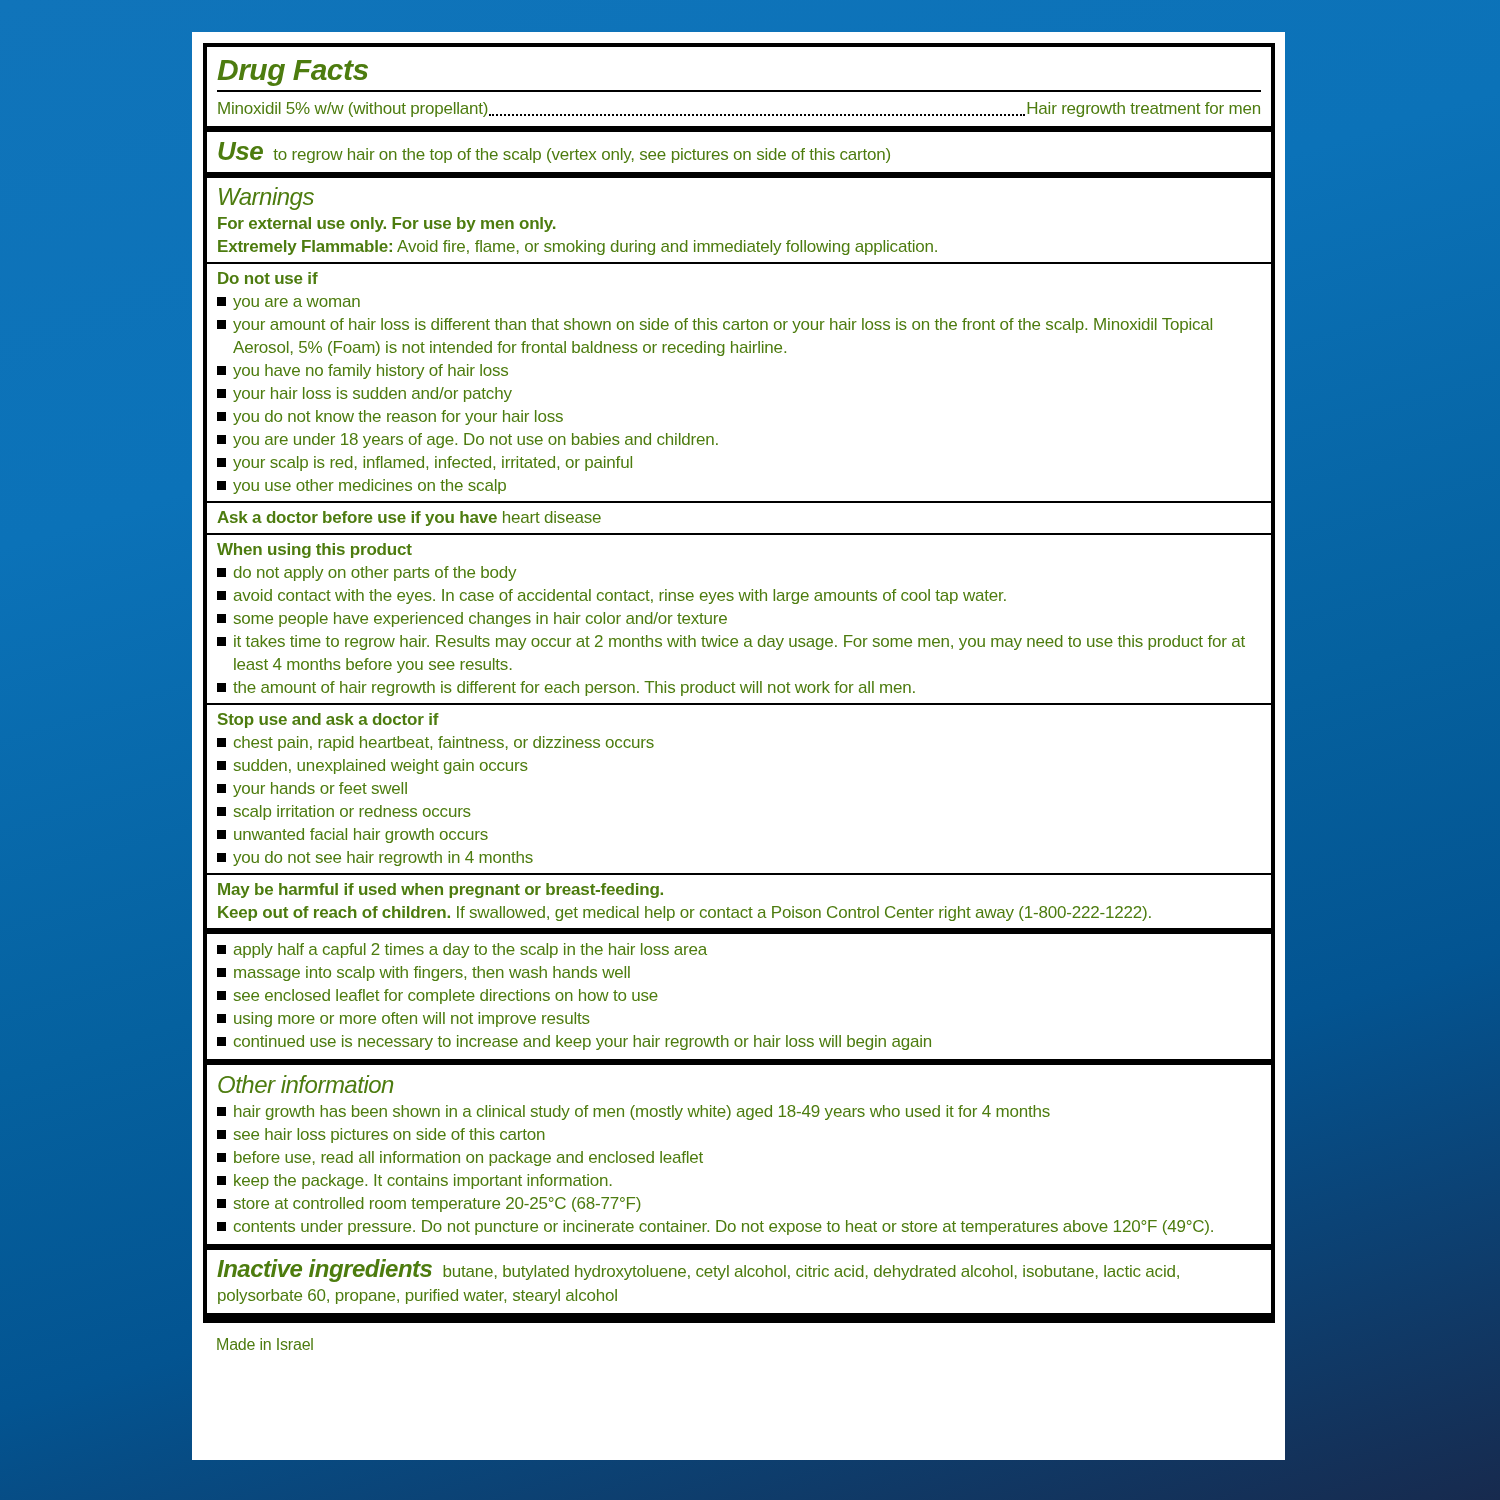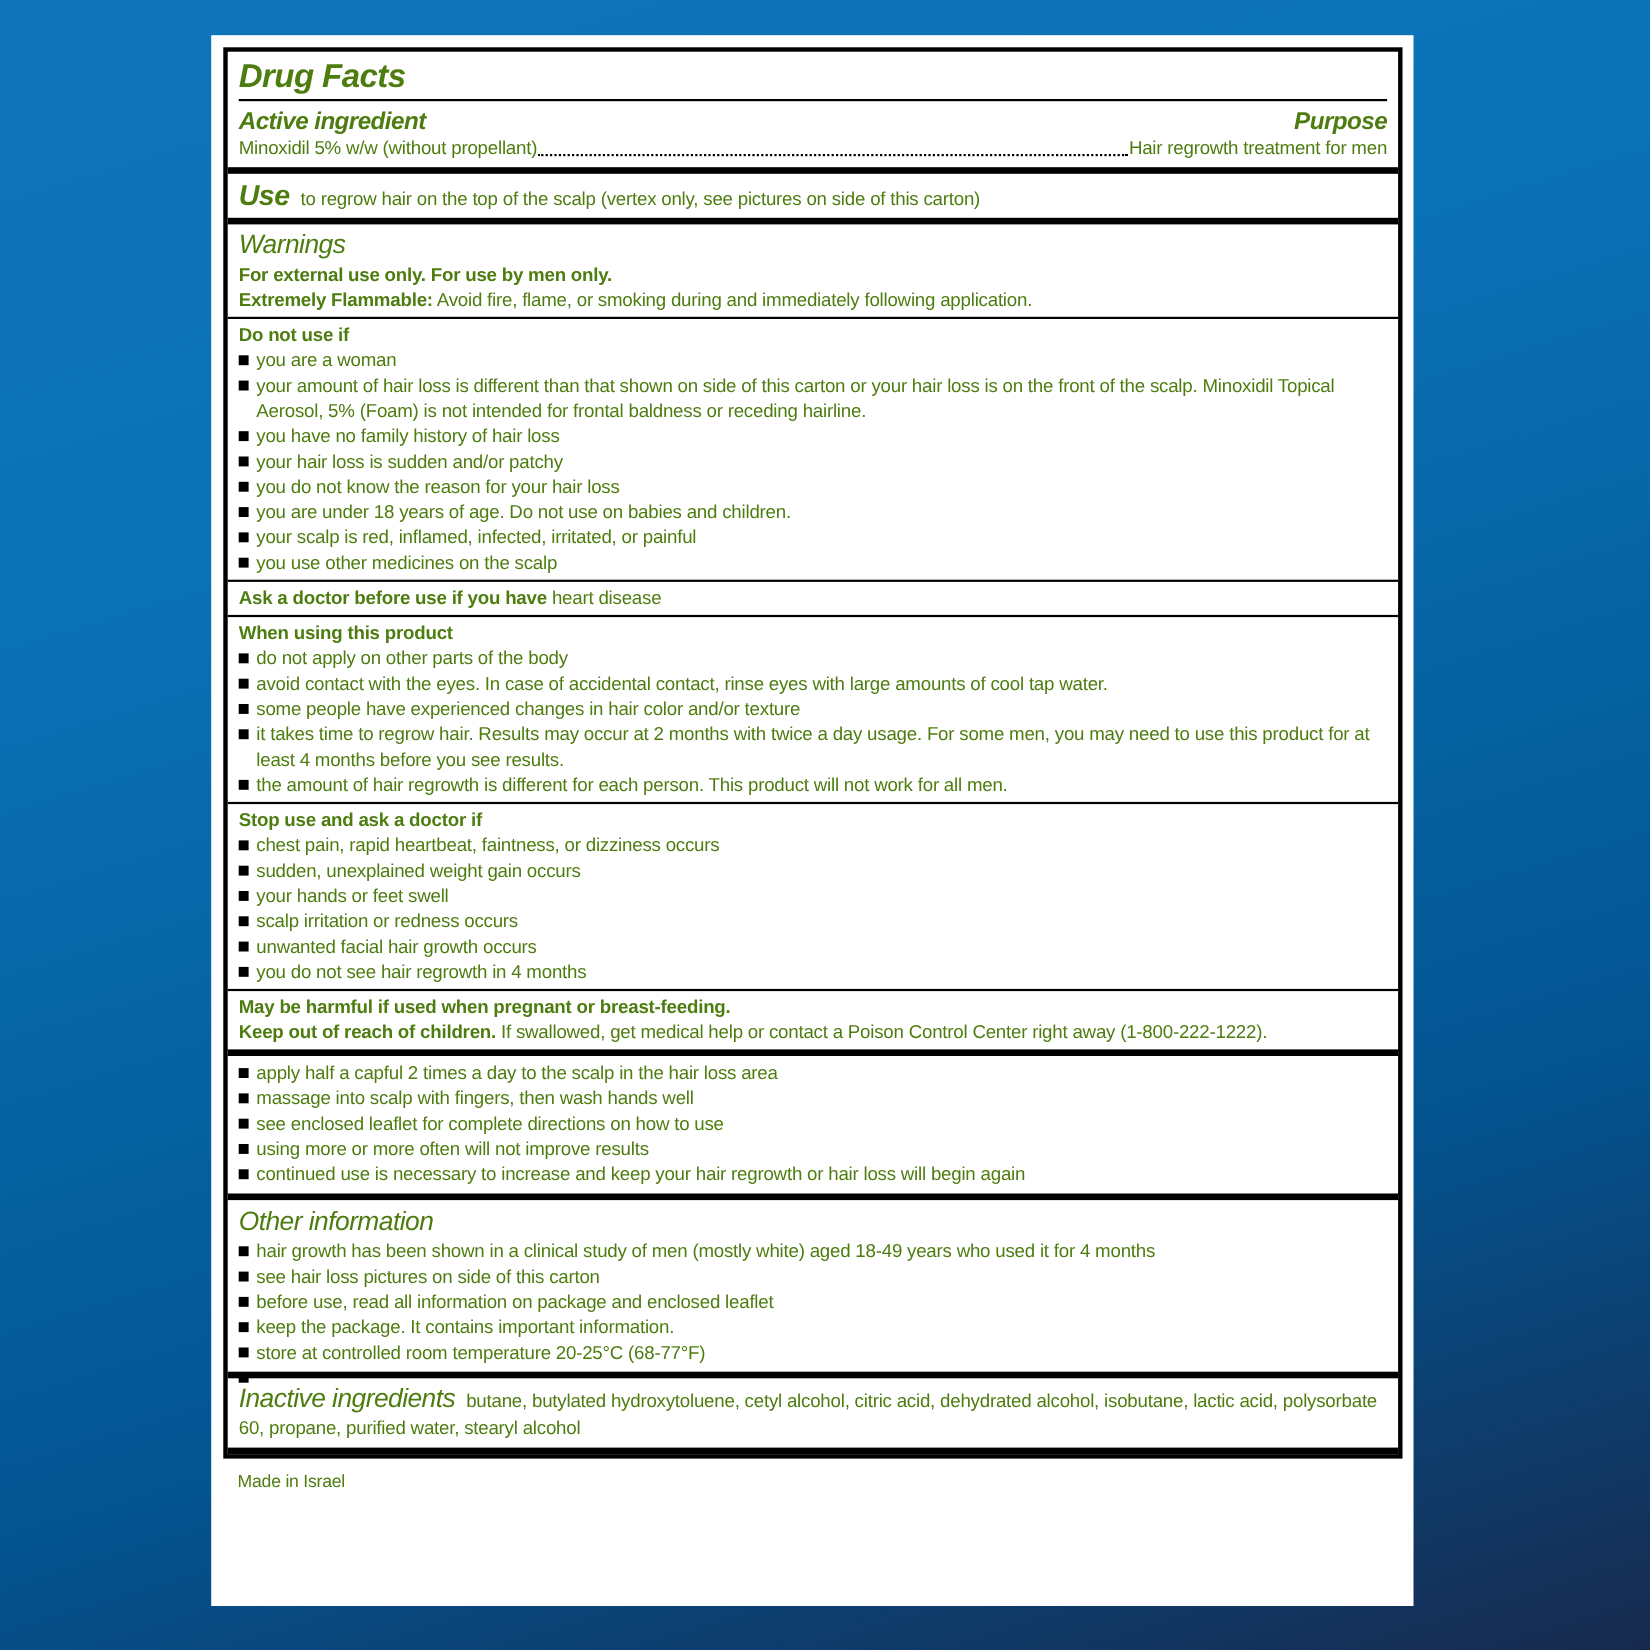--- a/index.html
+++ b/index.html
@@ -31,21 +31,21 @@
 
   .title {
     font-size: 30px; line-height: 34px; font-weight: bold; font-style: italic;
     letter-spacing: -0.5px; margin: 2px 0 0 0;
   }
   .h2 {
     font-size: 24px; line-height: 31px; font-weight: normal; font-style: italic;
     letter-spacing: -0.5px; margin: 0;
   }
   .h-inline {
-    font-size: 24px; line-height: 30px; font-weight: normal; font-style: italic;
+    font-size: 24px; line-height: 30px; font-weight: bold; font-style: italic;
     letter-spacing: -0.5px; margin-right: 10px;
   }
   .h-use {
     font-size: 26px; line-height: 30px; font-weight: bold; font-style: italic;
     letter-spacing: -0.5px; margin-right: 10px;
   }
   .heads-row {
     display: flex; justify-content: space-between;
     font-size: 22px; line-height: 26px; font-weight: bold; font-style: italic;
     letter-spacing: -0.5px;
@@ -66,24 +66,20 @@
 </head>
 <body>
 
 <div class="page">
   <div class="label">
     <div class="box">
 
       <div class="sec">
         <h1 class="title">Drug Facts</h1>
         <div class="rule"></div>
-        <div class="heads-row">
-          <span>Active ingredient</span>
-          <span>Purpose</span>
-        </div>
         <div class="dotted-row">
           <span>Minoxidil 5% w/w (without propellant)</span>
           <span class="leader"></span>
           <span>Hair regrowth treatment for men</span>
         </div>
       </div>
 
       <div class="bar"></div>
 
       <div class="sec body-txt">
@@ -196,21 +192,21 @@
             <li><span class="sq"></span><span>hair growth has been shown in a clinical study of men (mostly white) aged 18-49 years who used it for 4 months</span></li>
 
             <li><span class="sq"></span><span>see hair loss pictures on side of this carton</span></li>
 
             <li><span class="sq"></span><span>before use, read all information on package and enclosed leaflet</span></li>
 
             <li><span class="sq"></span><span>keep the package. It contains important information.</span></li>
 
             <li><span class="sq"></span><span>store at controlled room temperature 20-25°C (68-77°F)</span></li>
 
-            <li><span class="sq"></span></li>
+            <li><span class="sq"></span><span>contents under pressure. Do not puncture or incinerate container. Do not expose to heat or store at temperatures above 120°F (49°C).</span></li>
           </ul>
       </div>
 
       <div class="bar"></div>
 
       <div class="sec body-txt">
         <span class="h-inline">Inactive ingredients</span><span>butane, butylated hydroxytoluene, cetyl alcohol, citric acid, dehydrated alcohol, isobutane, lactic acid, polysorbate 60, propane, purified water, stearyl alcohol</span>
       </div>
 
       <div class="bar"></div>

